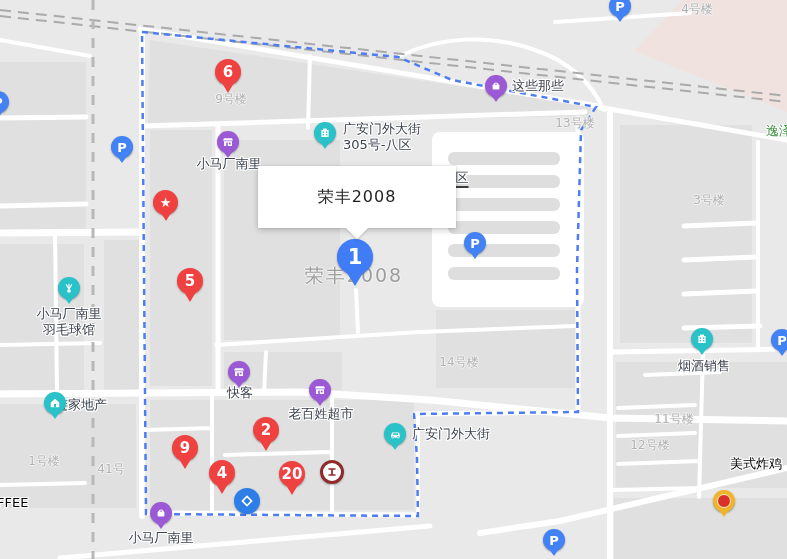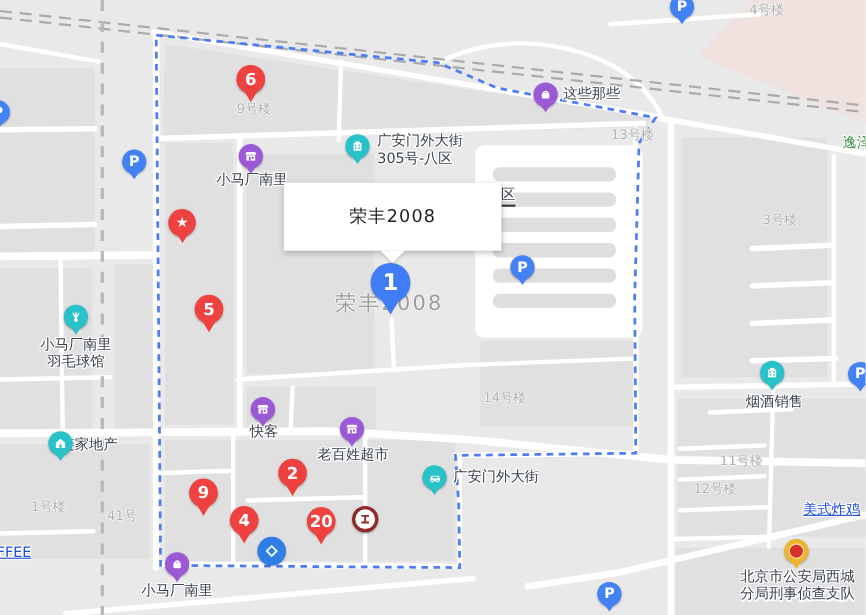--- a/index.html
+++ b/index.html
@@ -16,21 +16,21 @@
     text-shadow:-1px 0 #fff,1px 0 #fff,0 -1px #fff,0 1px #fff,-1px -1px #fff,1px 1px #fff,1px -1px #fff,-1px 1px #fff;
   }
   .lbl.left{transform:translateY(-50%);text-align:left;}
   .bldg{
     position:absolute;z-index:1;font-size:12px;color:#b2b2b2;white-space:nowrap;
     transform:translate(-50%,-50%);
     text-shadow:-1px 0 #f3f3f3,1px 0 #f3f3f3,0 -1px #f3f3f3,0 1px #f3f3f3;
   }
   .aoi{font-size:19px;color:#9d9d9d;letter-spacing:2px;}
   .green{color:#3e8e41;}
-  .dark{color:#1d4ed8;text-decoration:underline;}
+  .dark{color:#000000;}
   .underlined{border-bottom:2px solid #3c3c3c;padding-bottom:1px;}
   
   .pin{position:absolute;z-index:3;display:flex;flex-direction:column;align-items:center;}
   .head{
     border-radius:50%;color:#fff;display:flex;align-items:center;justify-content:center;
     box-shadow:0 1px 2px rgba(0,0,0,.35);box-sizing:border-box;
   }
   .tail{width:0;height:0;border-left:5px solid transparent;border-right:5px solid transparent;border-top:8px solid;margin-top:-2px;}
   .pin-red .head{width:26px;height:26px;background:#f04141;font-size:15px;font-weight:700;}
   .pin-red .tail{border-top-color:#f04141;border-left-width:6px;border-right-width:6px;border-top-width:10px;}
@@ -139,24 +139,20 @@
     <div>小马厂南里</div>
     <div>羽毛球馆</div>
   </div>
   <div class="lbl left" style="left:55px;top:405px">链家地产</div>
   <div class="lbl" style="left:240px;top:393px">快客</div>
   <div class="lbl" style="left:321px;top:414px">老百姓超市</div>
   <div class="lbl left" style="left:412px;top:434px">广安门外大街</div>
   <div class="lbl" style="left:161px;top:538px">小马厂南里</div>
   <div class="lbl" style="left:704px;top:366px">烟酒销售</div>
   <div class="lbl dark" style="left:756px;top:464px">美式炸鸡</div>
-  <div class="lbl" style="left:725px;top:533px">
-    <div>北京市公安局西城</div>
-    <div>分局刑事侦查支队</div>
-  </div>
   <div class="lbl left green" style="left:766px;top:131px">逸泽</div>
   <div class="lbl" style="left:462px;top:178px"><span class="underlined">区</span></div>
   <div class="lbl left dark" style="left:-3px;top:503px">FFEE</div>
 
   <div class="pin pin-p" style="left:111px;top:136px">
     <div class="head">P</div>
       <div class="tail"></div>
   </div>
   <div class="pin pin-p" style="left:609px;top:-5px">
     <div class="head">P</div>

